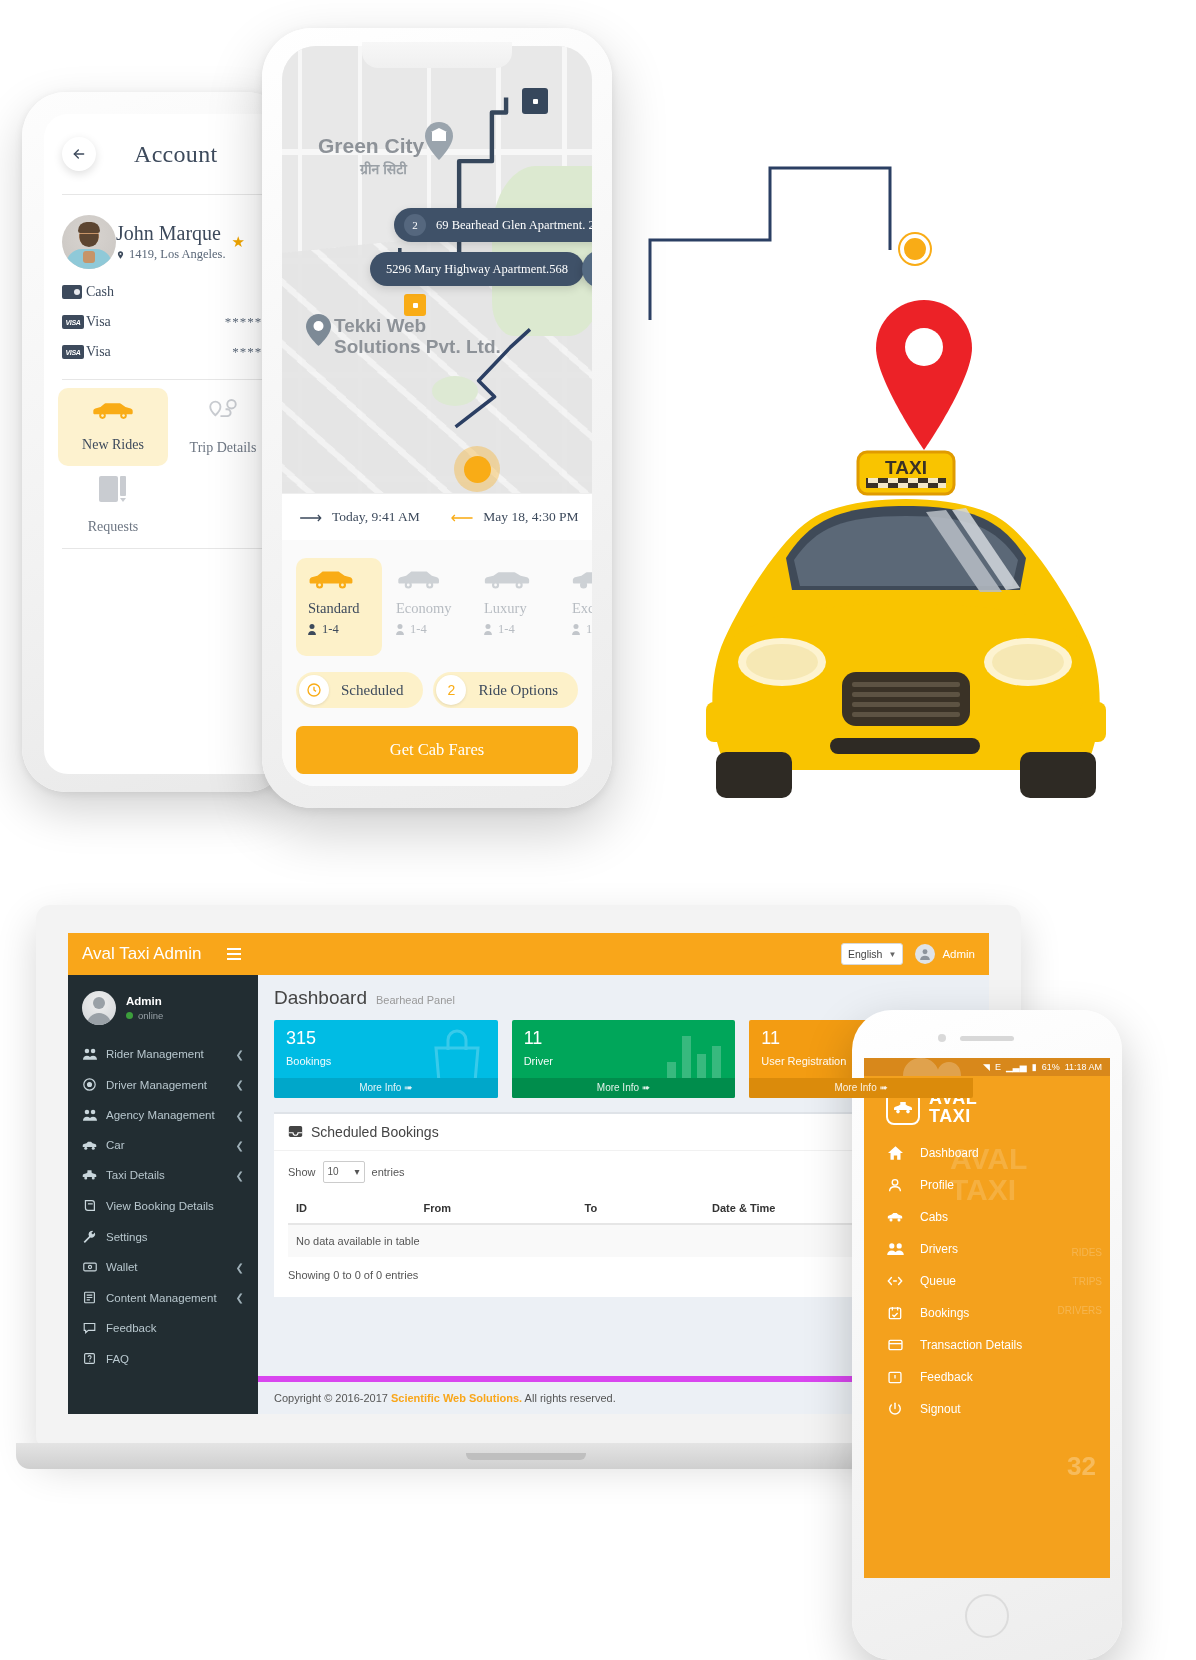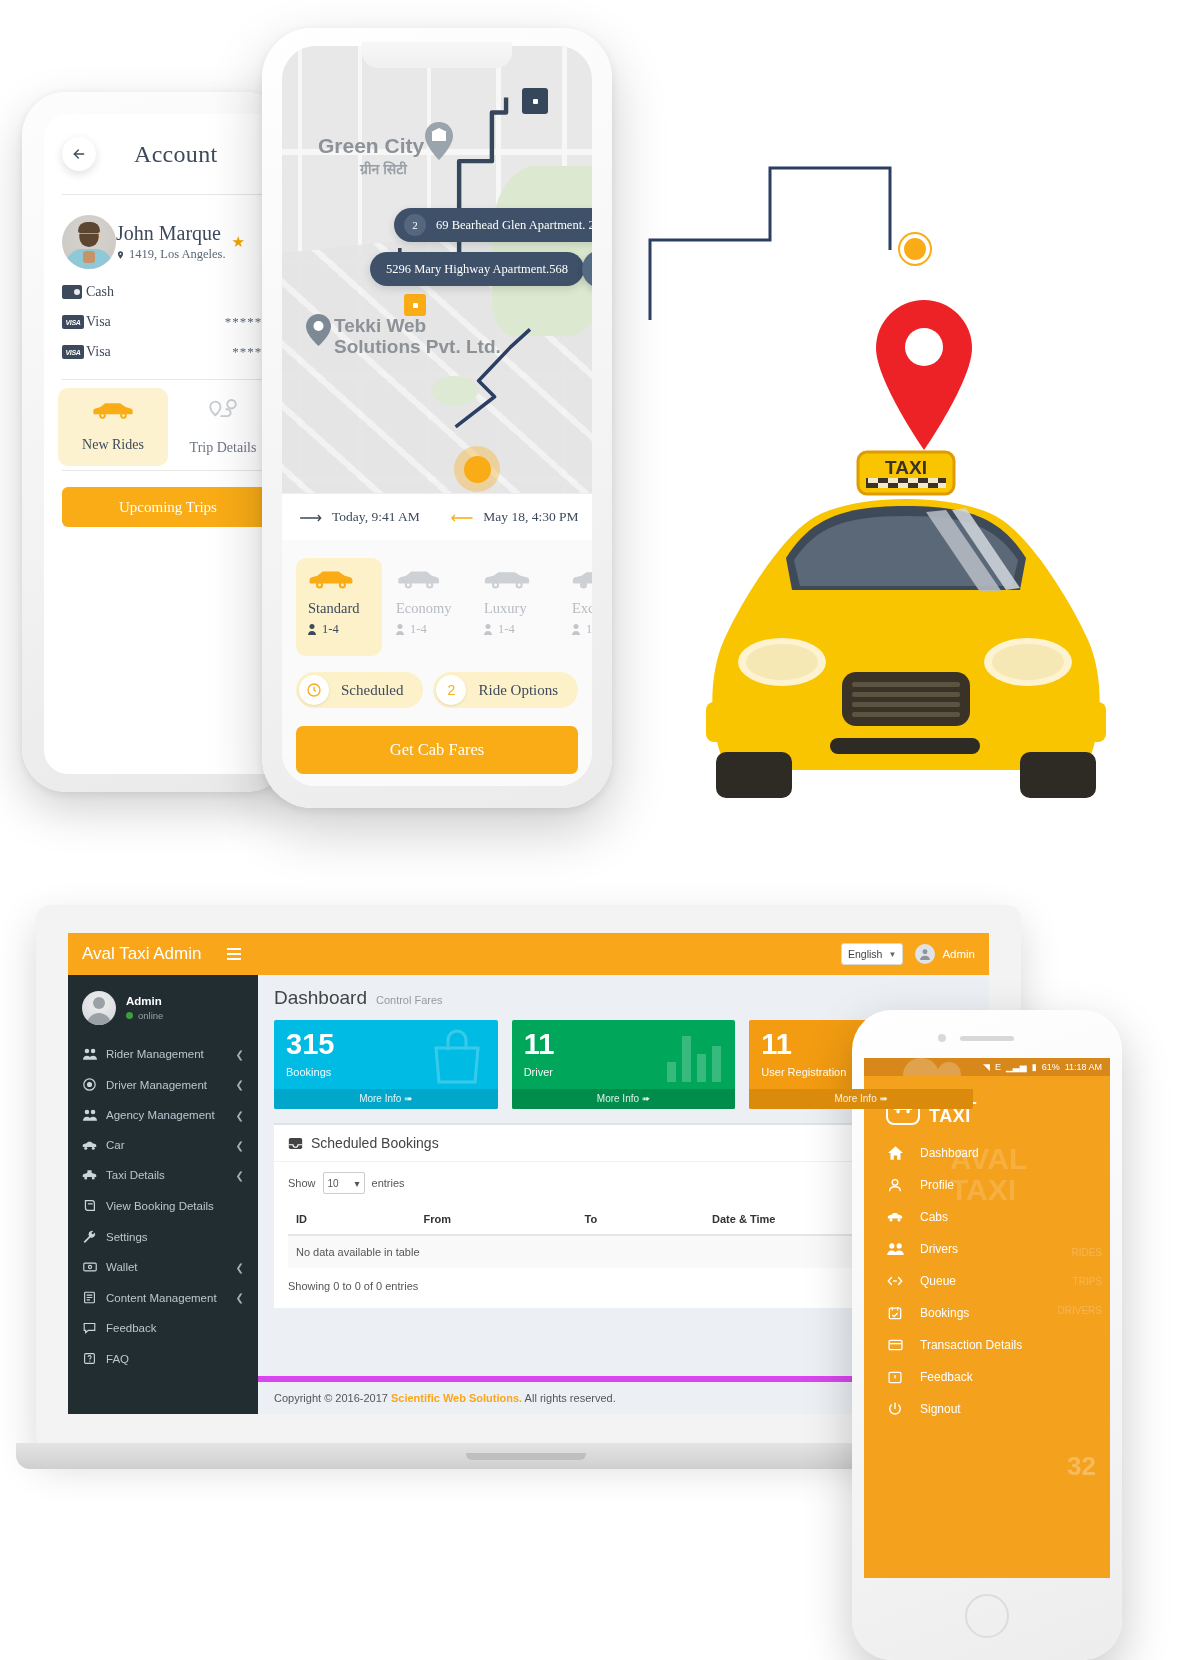--- a/index.html
+++ b/index.html
@@ -169,21 +169,21 @@
   .sb-item .cv { margin-left:auto; font-size:10px; color:#9fb0b8; }
 
   .content { flex:1; background:#ecf0f5; display:flex; flex-direction:column; overflow:hidden;}
   .content-inner { padding:12px 16px 0 16px; flex:1; overflow:hidden;}
   .page-head { display:flex; align-items:baseline; gap:9px; margin-bottom:11px;}
   .page-title { font-size:19px; color:#444; }
   .page-sub { font-size:11px; color:#999; }
   .cards { display:flex; gap:14px; }
   .card { flex:1; border-radius:2px; position:relative; overflow:hidden; min-width:0;}
   .card-main { padding:9px 12px 11px 12px; position:relative; z-index:2;}
-  .card-num { color:#fff; font-size:29px; font-weight:bold; line-height:1.05; }
+  .card-num { color:#fff; font-size:18px; font-weight:normal; line-height:1.05; }
   .card-lbl { color:#fff; font-size:11px; margin-top:7px; opacity:.95;}
   .card-foot { text-align:center; color:rgba(255,255,255,.88); font-size:10px; padding:4px 0 5px; position:relative; z-index:2;}
   .card-ico { position:absolute; right:10px; top:6px; opacity:.22; z-index:1;}
 
   .panel { background:#fff; margin-top:14px; border-top:2px solid #dfe3e8; }
   .panel-head { padding:10px 14px; font-size:14px; color:#444; display:flex; align-items:center; gap:8px; border-bottom:1px solid #f1f1f1;}
   .panel-body { padding:10px 14px 16px 14px; }
   .show-row { display:flex; align-items:center; gap:7px; font-size:11px; color:#555; }
   .show-sel { border:1px solid #ccc; border-radius:2px; height:22px; width:42px; display:flex; align-items:center; justify-content:space-between;
               padding:0 4px; font-size:10px; color:#555; }
@@ -300,26 +300,35 @@
         <div class="tile">
           <span>
             <svg width="34" height="26" viewBox="0 0 40 30" fill="none" stroke="#c9ccd1" stroke-width="2.2">
                 <circle cx="30" cy="7" r="5"></circle>
                 <path d="M11 4c3.3 0 6 2.7 6 6 0 4.5-6 10-6 10S5 14.5 5 10c0-3.3 2.7-6 6-6z"></path>
                 <path d="M17 21h8a4 4 0 000-8h-2"></path>
               </svg>
           </span>
           <span class="tile-lbl">Trip Details</span>
         </div>
+        <div class="tile">
+          <span>
+            <svg width="30" height="28" viewBox="0 0 30 28" fill="#c9ccd1">
+                <rect x="1" y="1" width="19" height="26" rx="2"></rect>
+                <rect x="22" y="1" width="6" height="20" rx="1"></rect>
+                <path d="M25 27l-3-4h6z"></path>
+              </svg>
+          </span>
+          <span class="tile-lbl">Requests</span>
+        </div>
       </div>
 
       <div class="hr"></div>
 
 
-      <div class="cta">Upcoming Trips</div>
     </div>
   </div>
 
   <div class="phone2">
     <div class="phone2-screen">
 
       <div class="map">
         <div class="map-bg"></div>
         <div class="map-diag"></div>
         <div class="map-green"></div>
@@ -699,21 +708,21 @@
                   </svg>
                 </span>
               <span>FAQ</span>
             </div>
           </div>
 
           <div class="content">
             <div class="content-inner">
               <div class="page-head">
                 <div class="page-title">Dashboard</div>
-                <div class="page-sub">Control Fares</div>
+                <div class="page-sub">Bearhead Panel</div>
               </div>
 
               <div class="cards">
                 <div class="card" style="background:#00bce4;">
                   <div class="card-ico">
                     <svg width="62" height="62" viewBox="0 0 62 62" fill="none" stroke="#fff" stroke-width="3">
                         <path d="M10 22h42l-3 34H13z"></path>
                         <path d="M22 24V14a9 9 0 0118 0v10"></path>
                       </svg>
                   </div>

